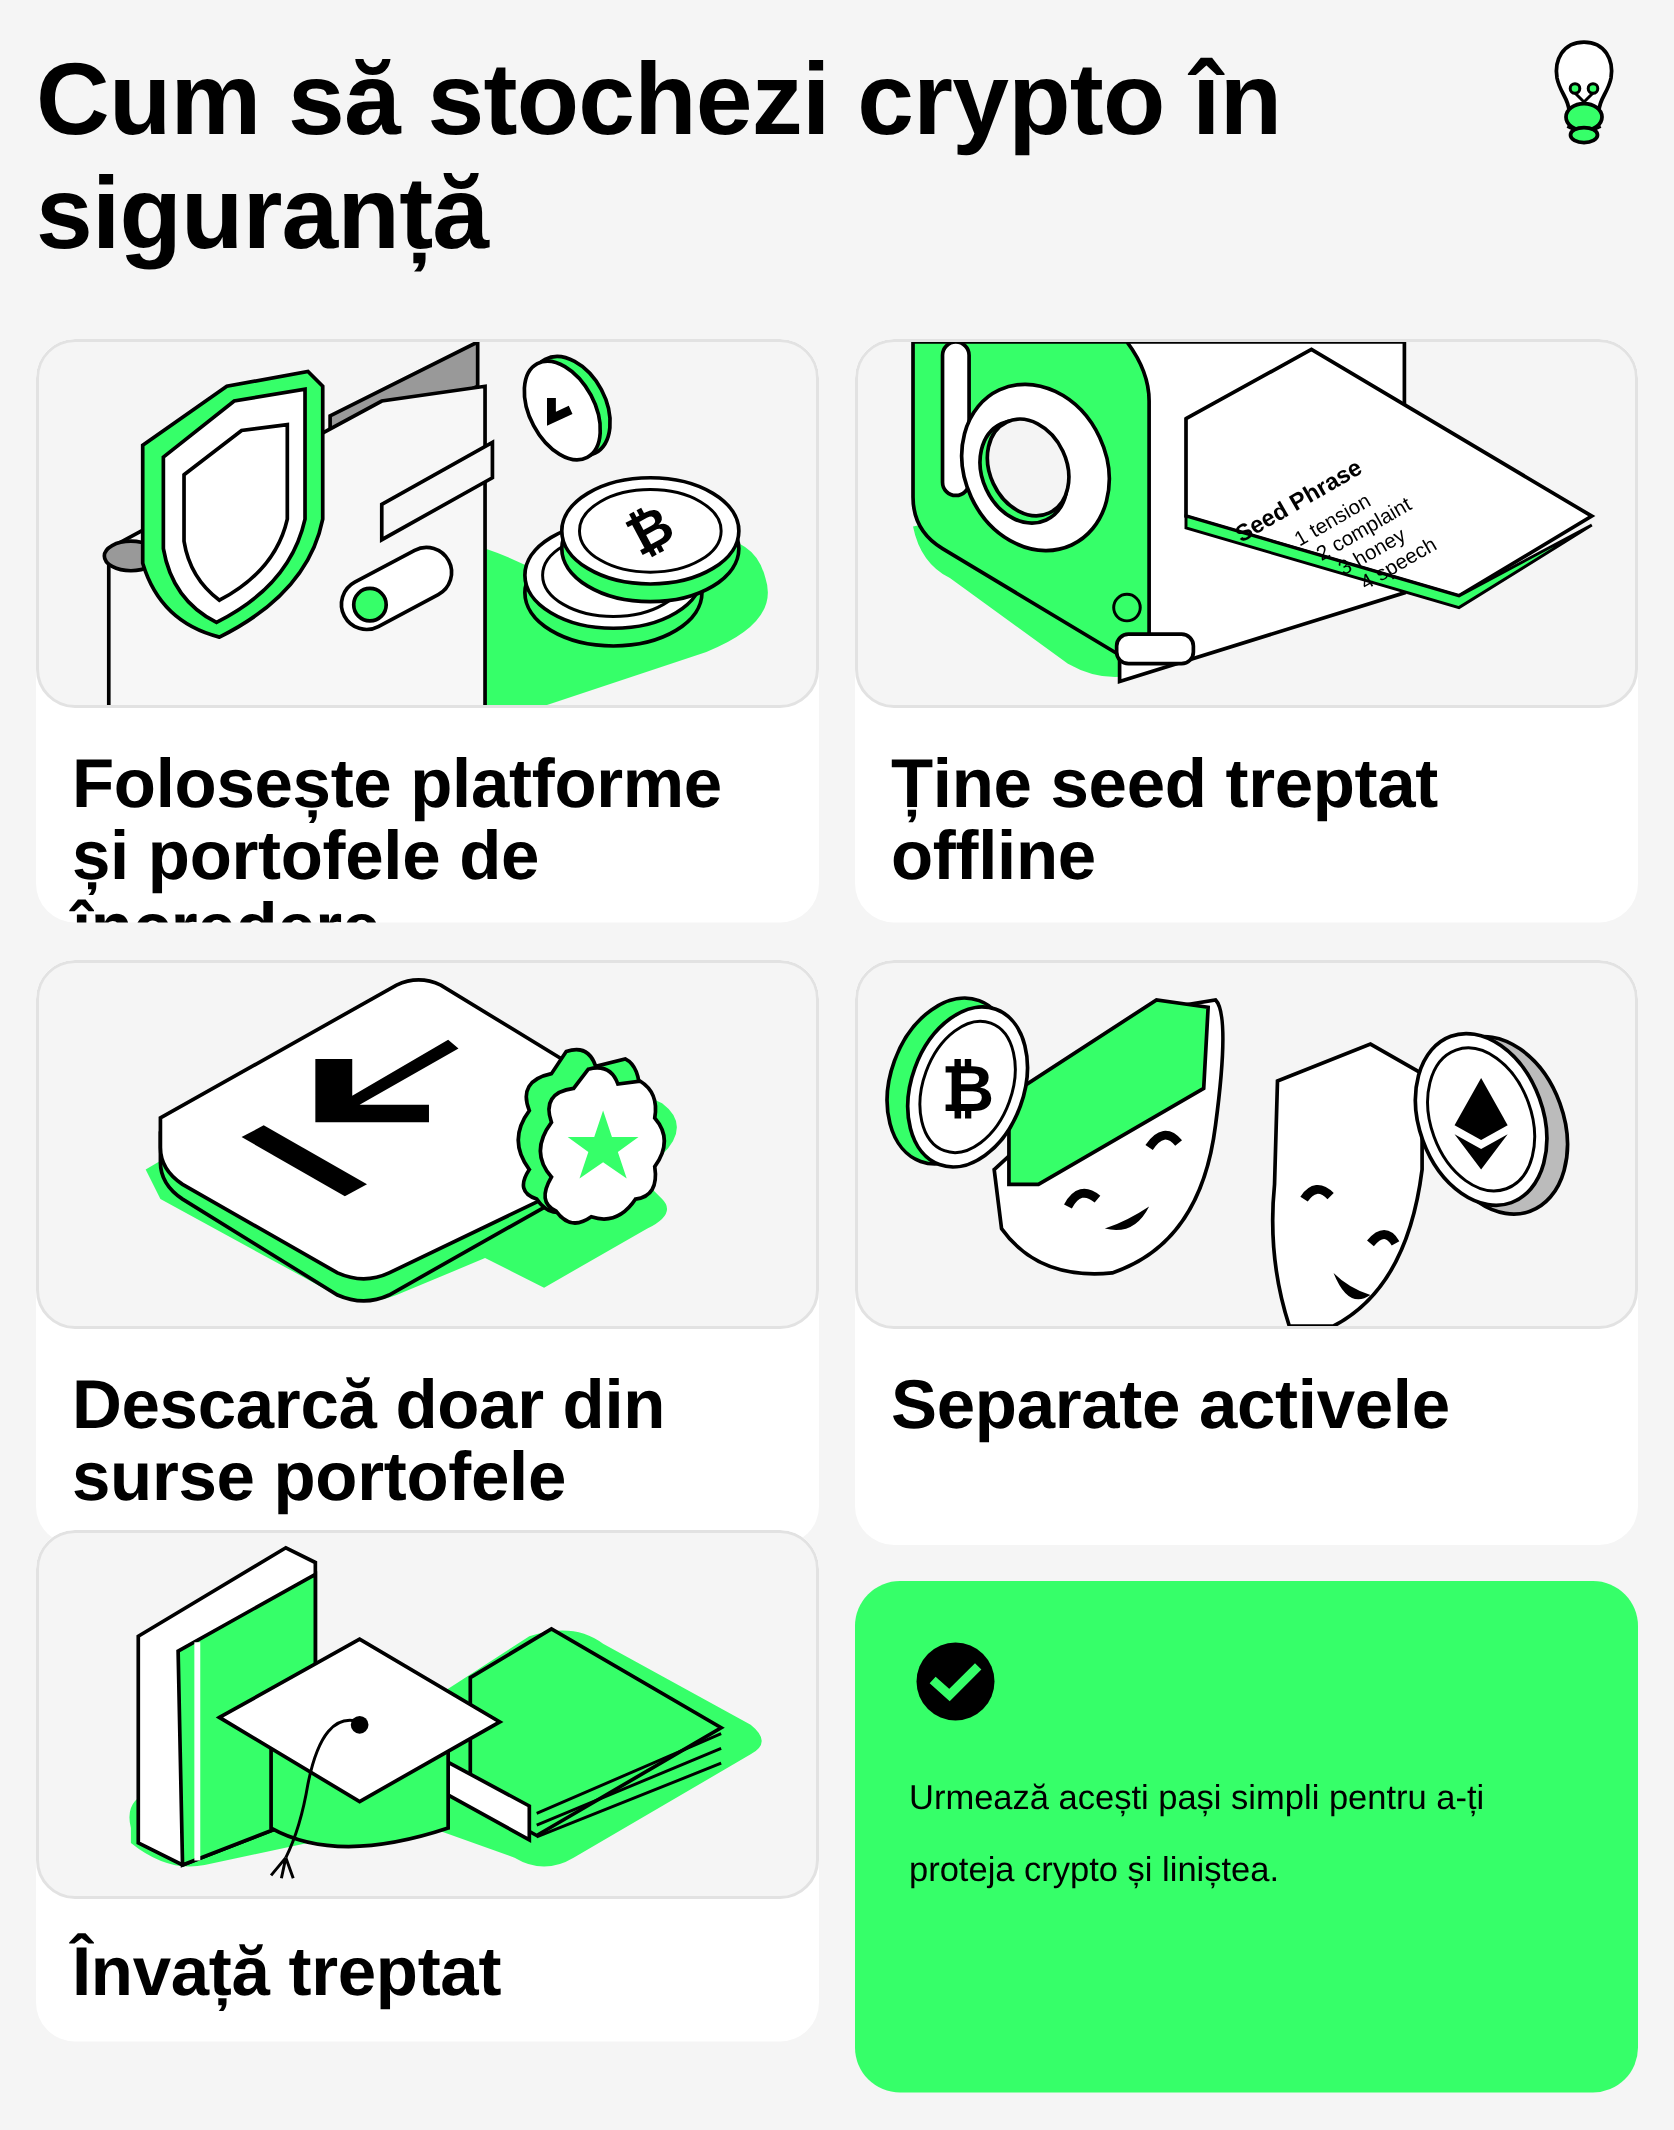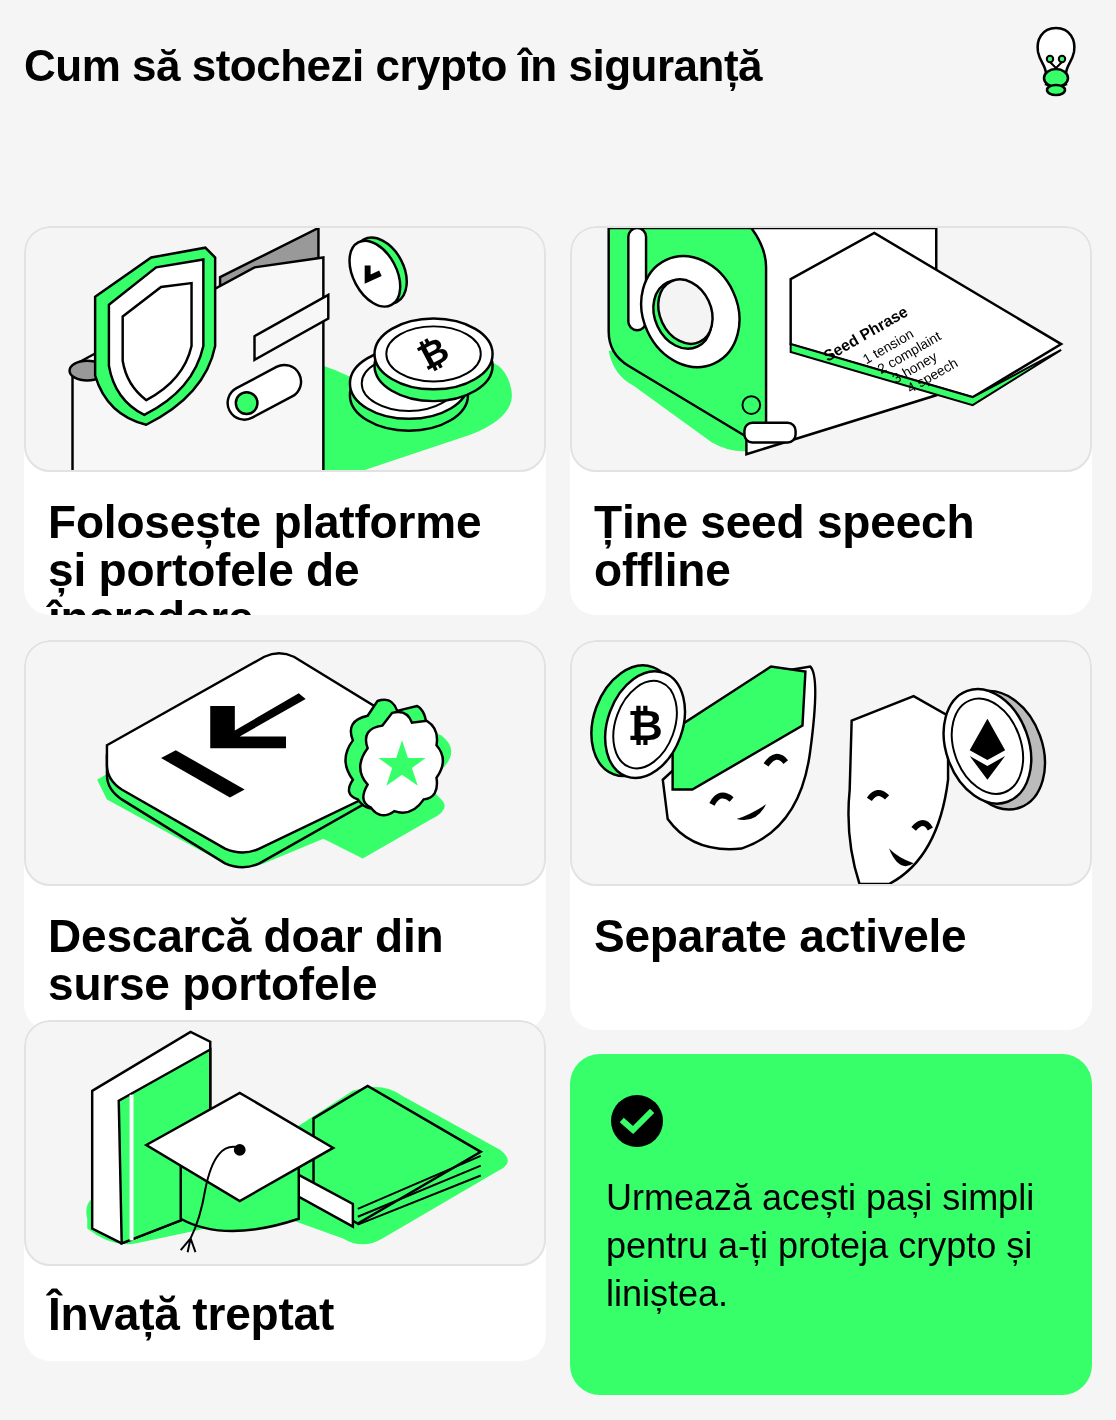--- a/index.html
+++ b/index.html
@@ -1,21 +1,21 @@
 <!DOCTYPE html>
 <html><head>
 <meta charset="utf-8">
 <style>
   * { box-sizing: border-box; margin: 0; padding: 0; }
   html, body { width: 1116px; height: 1420px; background: #f5f5f5; overflow: hidden; }
   body { font-family: "Liberation Sans", "DejaVu Sans", sans-serif; color: #000; position: relative; }
 
   .title {
     position: absolute; left: 24px; top: 28px; width: 900px;
-    font-size: 44px; font-weight: 700; line-height: 76px; letter-spacing: -0.5px;
+    font-size: 68px; font-weight: 700; line-height: 76px; letter-spacing: -0.5px;
   }
   .bulb { position: absolute; left: 1030px; top: 24px; width: 52px; height: 76px; }
 
   .card {
     position: absolute; width: 522px; background: #ffffff; border-radius: 26px;
     overflow: hidden;
   }
   .card .art {
     position: absolute; left: 0; top: 0; width: 522px; height: 246px;
     background: #f5f5f5; border: 2px solid #e2e2e2; border-radius: 26px; overflow: hidden;
@@ -25,21 +25,21 @@
     position: absolute; left: 24px; top: 272px; width: 470px;
     font-size: 46px; font-weight: 700; line-height: 48px; letter-spacing: -0.2px;
   }
   .summary {
     position: absolute; left: 570px; top: 1054px; width: 522px; height: 341px;
     background: #36ff69; border-radius: 30px;
   }
   .summary .check { position: absolute; left: 40px; top: 40px; width: 54px; height: 54px; }
   .summary .text {
     position: absolute; left: 36px; top: 120px; width: 430px;
-    font-size: 36px; font-weight: 400; line-height: 48px;
+    font-size: 23px; font-weight: 400; line-height: 48px;
   }
 </style>
 </head>
 <body>
 
 <h1 class="title">Cum să stochezi crypto în siguranță</h1>
 
 <svg class="bulb" viewBox="0 0 52 76">
   <path d="M26 4 C12 4 6 16 8 28 C10 38 16 42 16 50 L36 50 C36 42 42 38 44 28 C46 16 40 4 26 4 Z" fill="#fff" stroke="#000" stroke-width="2.5"></path>
   <circle cx="20" cy="35" r="3.2" fill="#36ff69" stroke="#000" stroke-width="2"></circle>
@@ -96,21 +96,21 @@
       <polygon points="220,118 405,172 495,124 405,180 220,126" fill="#36ff69" stroke="#000" stroke-width="2"></polygon>
       <g transform="rotate(-30 300 100)" font-family="Liberation Sans, sans-serif">
         <text x="245" y="110" font-weight="700" font-size="16">Seed Phrase</text>
         <text x="278" y="132" font-size="14">1 tension</text>
         <text x="286" y="148" font-size="14">2 complaint</text>
         <text x="294" y="164" font-size="14">3 honey</text>
         <text x="302" y="180" font-size="14">4 speech</text>
       </g>
     </svg>
   </div>
-  <div class="label">Ține seed speech offline</div>
+  <div class="label">Ține seed treptat offline</div>
 </div>
 
 <div class="card" style="left:24px; top:640px; height:390px;">
   <div class="art">
     <svg viewBox="0 0 522 246">
       <path d="M70 140 L240 40 Q265 20 300 40 L420 95 Q440 110 420 130 L400 140 L420 160 Q430 170 410 180 L340 220 L300 200 L240 225 Q215 235 190 220 L80 160 Z" fill="#36ff69"></path>
       <path d="M80 115 L240 25 Q255 18 270 25 L350 72 L350 160 L235 225 Q218 233 200 225 L95 160 Q80 150 80 135 Z" fill="#36ff69" stroke="#000" stroke-width="2.5"></path>
       <path d="M80 105 L240 15 Q255 8 270 15 L360 70 L360 150 L235 210 Q218 218 200 210 L95 150 Q80 140 80 125 Z" fill="#fff" stroke="#000" stroke-width="2.5"></path>
       <polygon points="135,118 150,110 220,150 205,158" fill="#000"></polygon>
       <polygon points="185,65 185,108 262,108 262,96 215,96 282,58 275,52 210,90 210,65" fill="#000"></polygon>

